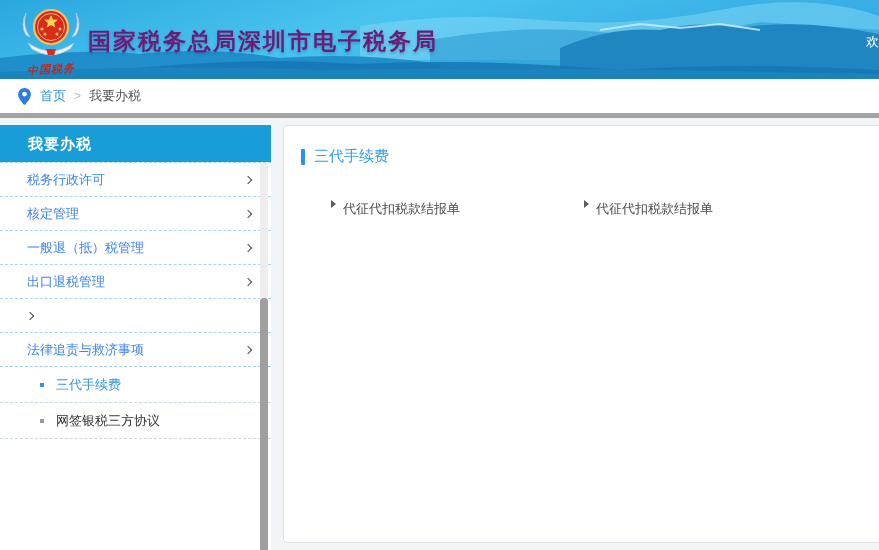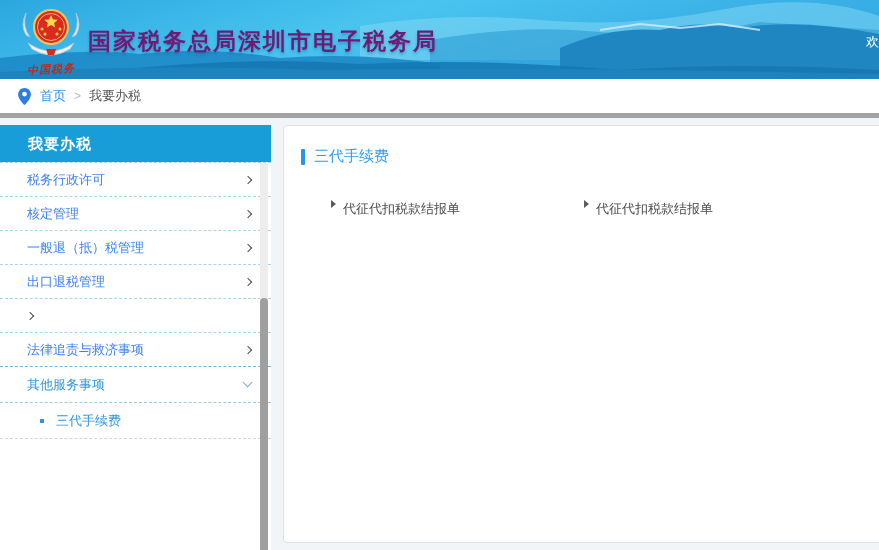--- a/index.html
+++ b/index.html
@@ -130,27 +130,27 @@
       <span>出口退税管理</span>
       <span class="chev-right"></span>
     </div>
     <div class="menu-item">
       <span class="chev-right"></span>
     </div>
     <div class="menu-item">
       <span>法律追责与救济事项</span>
       <span class="chev-right"></span>
     </div>
-    <div class="menu-item expanded">
-      <span>其他服务事项</span>
-      <span class="chev-down"></span>
-    </div>
     <div class="sub-item active">
       <span class="bullet"></span>
       <span>三代手续费</span>
+    </div>
+    <div class="sub-item">
+      <span class="bullet"></span>
+      <span>网签银税三方协议</span>
     </div>
     <div class="menu-end-line"></div>
 
     <div class="sidebar-scrollbar">
       <div class="scrollbar-thumb"></div>
     </div>
   </aside>
 
   <main class="panel">
     <div class="section-header">

